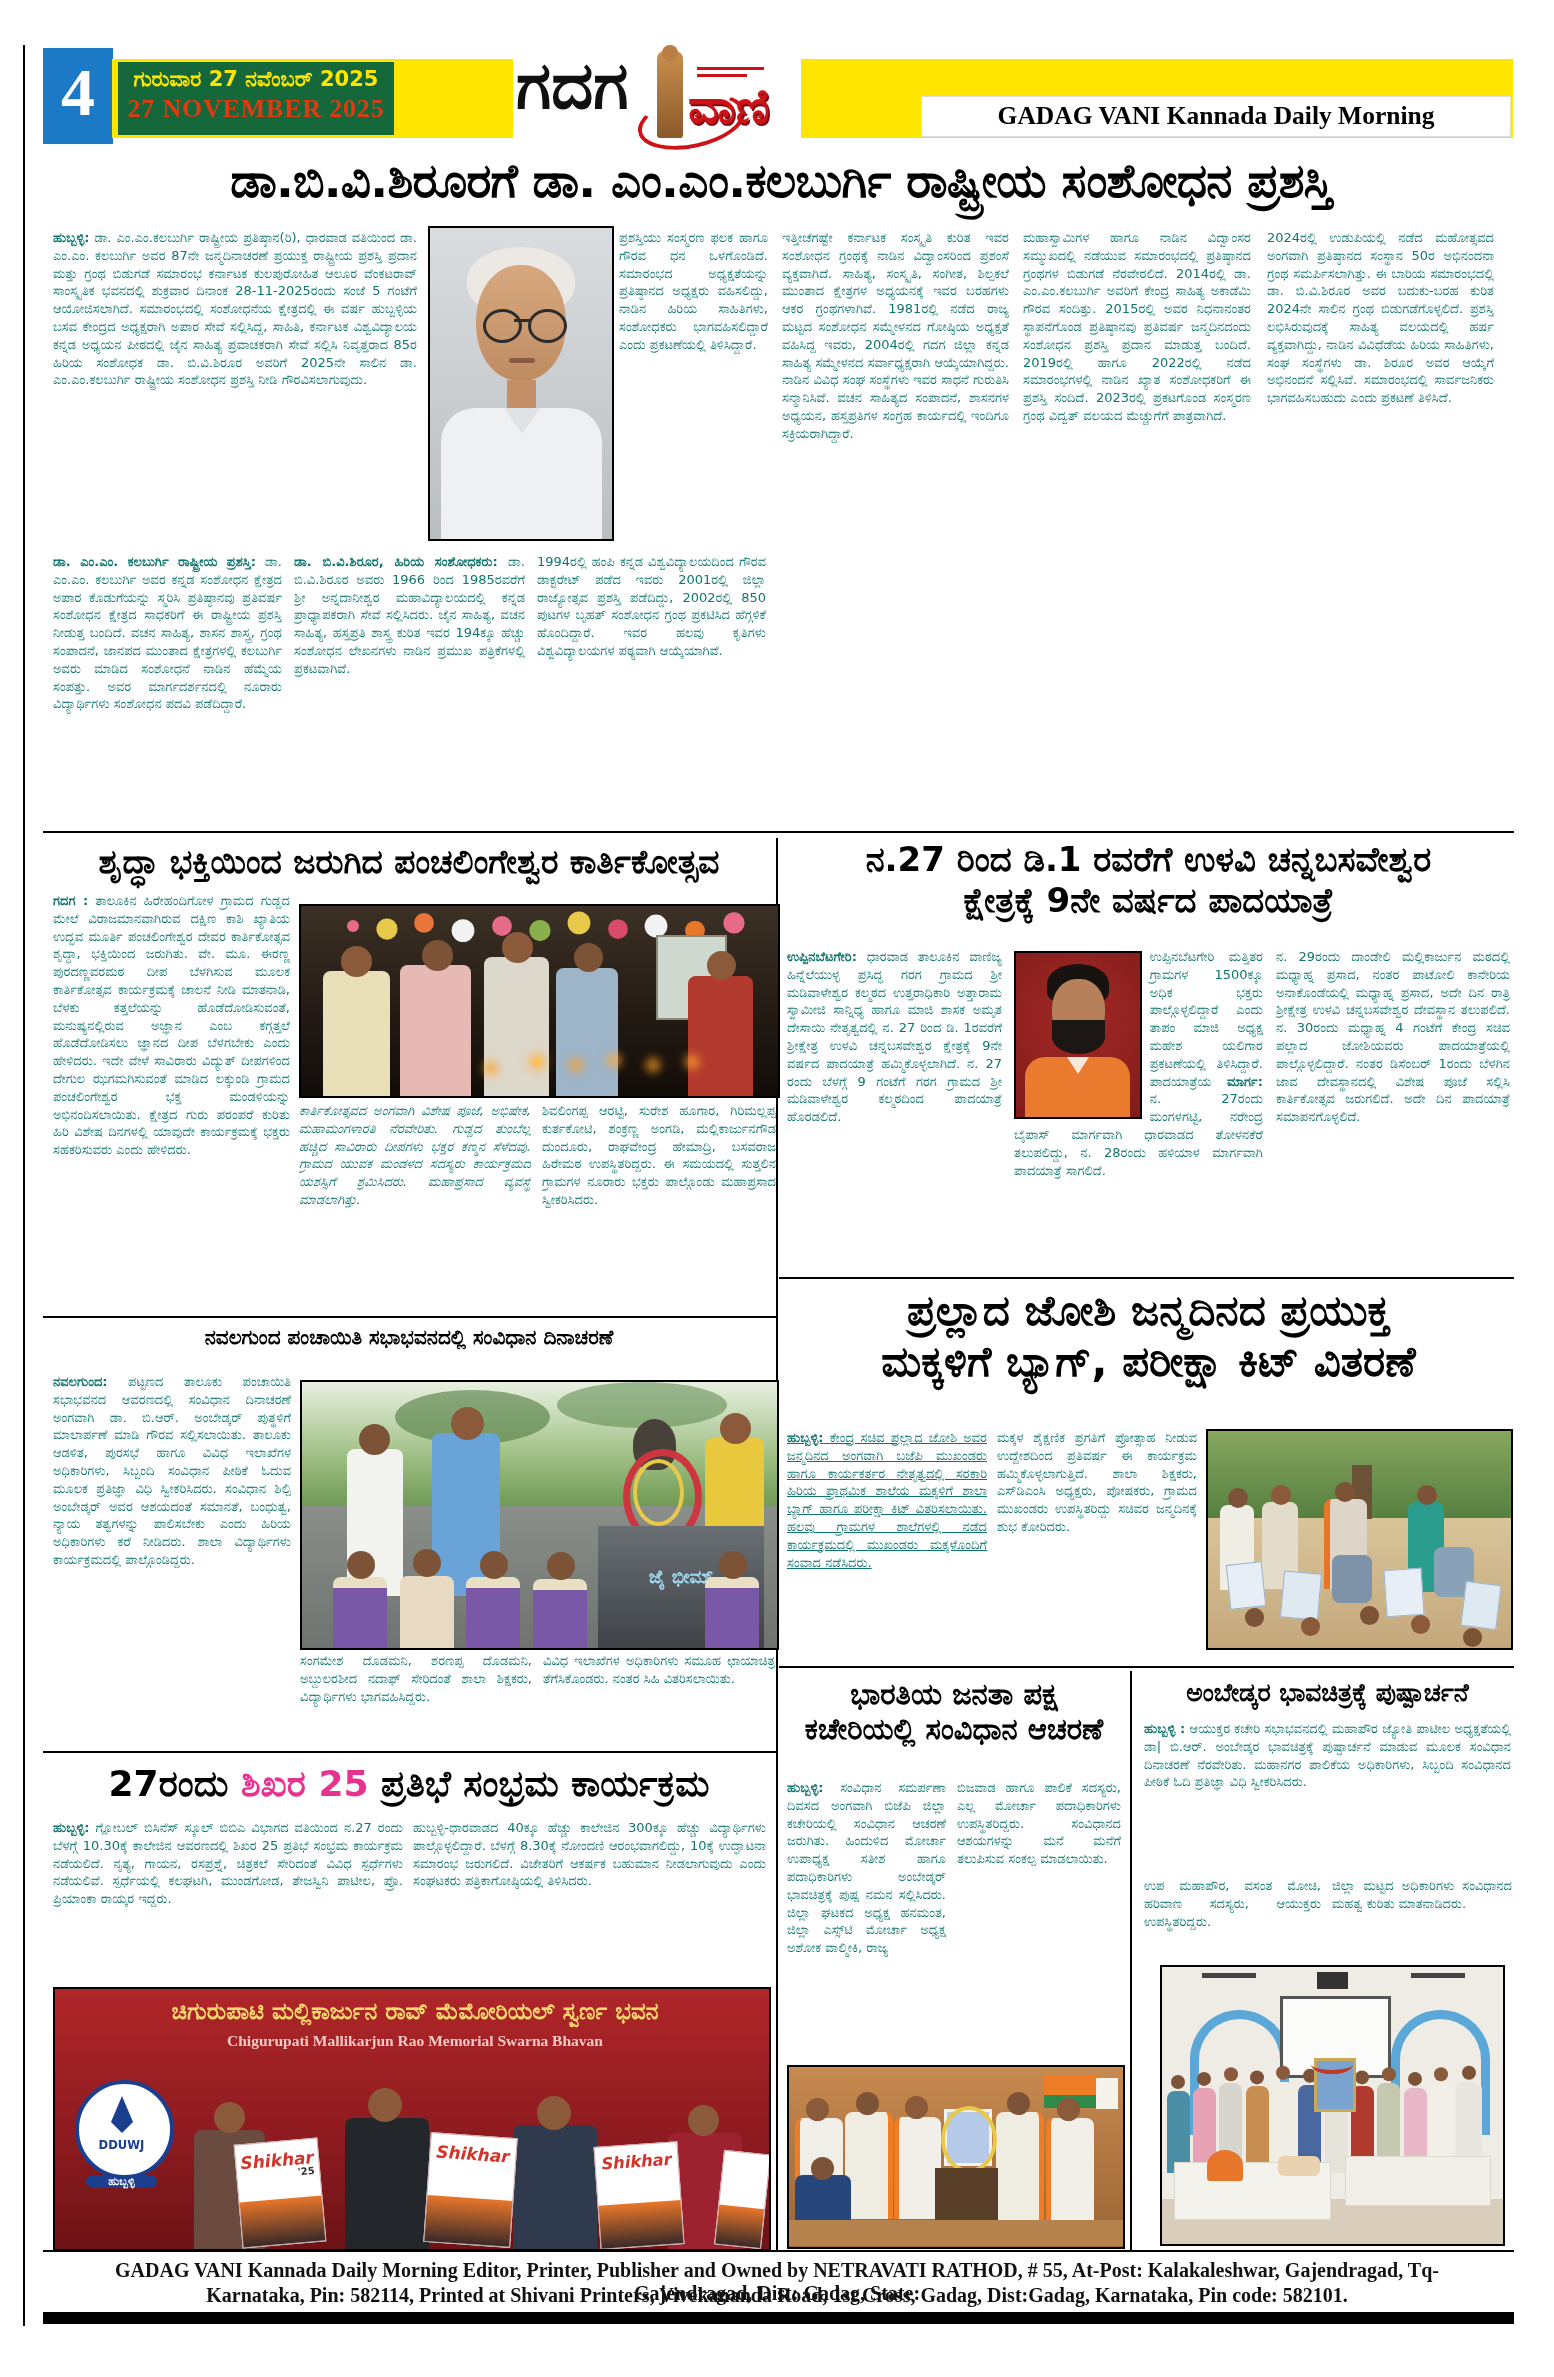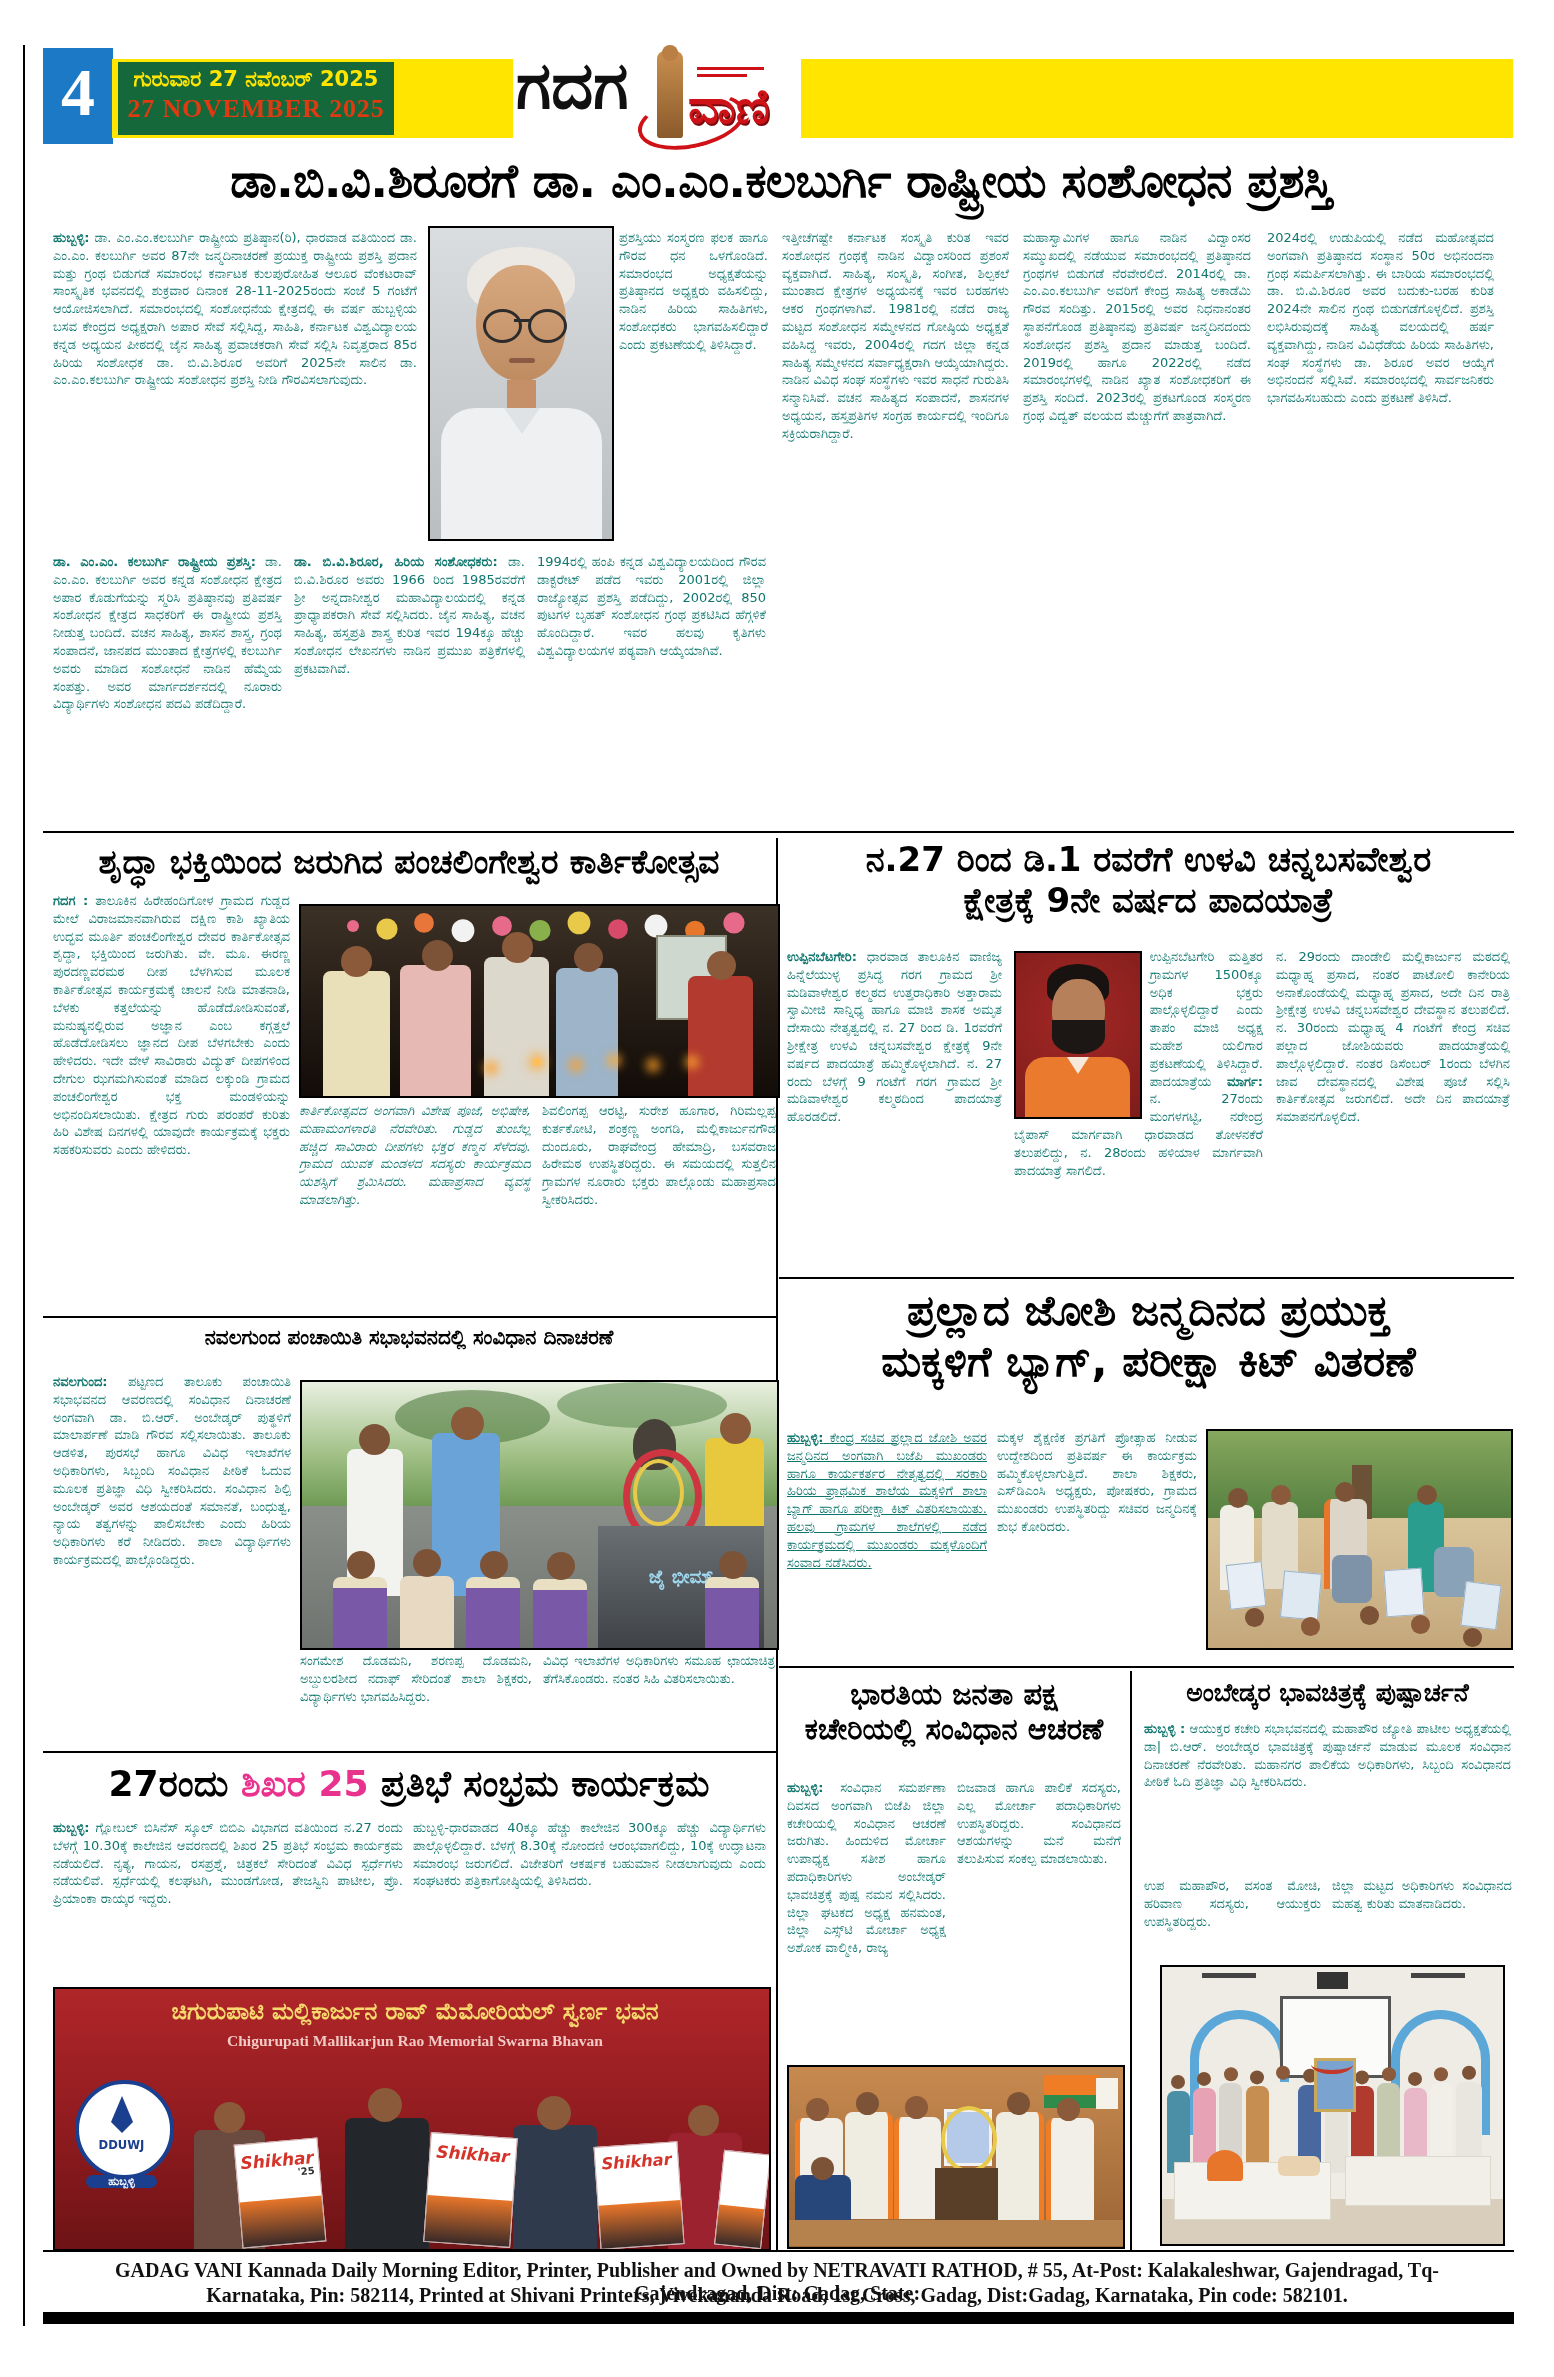--- a/index.html
+++ b/index.html
@@ -37,20 +37,23 @@
     <div style="position:absolute;left:3.1px;top:7.7px;font-size:65px;font-weight:bold;color:#101010;line-height:1;">ಗದಗ</div>
     <div style="position:absolute;left:144px;top:6.2px;width:26px;height:87px;background:linear-gradient(180deg,#c98f4e,#8a5a2b);border-radius:7.7px 7.7px 3.1px 3.1px;"></div>
     <div style="position:absolute;left:149px;top:0px;width:15.5px;height:15.5px;border-radius:50%;background:#b97f45;"></div>
     <div style="position:absolute;left:124px;top:50px;width:101px;height:45px;border:4.6px solid #cf1217;border-radius:50%;border-top-color:transparent;transform:rotate(-12deg);"></div>
     <div style="position:absolute;left:184px;top:22px;width:67px;height:3.1px;background:#cf1217;"></div>
     <div style="position:absolute;left:184px;top:29px;width:50px;height:3.1px;background:#cf1217;"></div>
     <div style="position:absolute;left:175px;top:37px;font-size:48px;font-weight:bold;color:#cf1217;line-height:1;text-shadow:1.5px 1.5px 0 #7a0a0d;">ವಾಣಿ</div>
   </div>
 
   <div class="abs" style="left:801px;top:59px;width:712px;height:79px;background:#ffe500;"></div>
+  <div class="abs" style="left:921px;top:96px;width:588px;height:39px;background:#fff;border:0.8px solid #ddd;">
+    <div class="serif" style="margin-top:3.9px;text-align:center;font-size:25.5px;font-weight:bold;color:#000;">GADAG VANI Kannada Daily Morning</div>
+  </div>
 
   <div class="hkn" style="left:54px;top:152px;width:1454px;height:76px;font-size:47px;letter-spacing:-0.8px;">ಡಾ.ಬಿ.ವಿ.ಶಿರೂರಗೆ ಡಾ. ಎಂ.ಎಂ.ಕಲಬುರ್ಗಿ ರಾಷ್ಟ್ರೀಯ ಸಂಶೋಧನ ಪ್ರಶಸ್ತಿ</div>
 
   <div class="ph" style="left:428px;top:226px;width:182px;height:311px;">
     <div class="abs" style="left:0;top:0;width:100%;height:100%;background:linear-gradient(180deg,#dadddf,#c7cbcd 60%,#b9bec1);"></div>
     <div class="abs" style="left:37px;top:18.6px;width:108px;height:67px;background:#ece9e4;border-radius:50% 50% 42% 42%;"></div>
     <div class="abs" style="left:46px;top:37px;width:90px;height:116px;background:linear-gradient(180deg,#d7a87f,#bf8c62);border-radius:48%;"></div>
     <div class="abs" style="left:53px;top:81px;width:33px;height:28px;border:3.1px solid #2c2c2c;border-radius:50%;"></div>
     <div class="abs" style="left:98px;top:81px;width:33px;height:28px;border:3.1px solid #2c2c2c;border-radius:50%;"></div>
     <div class="abs" style="left:84px;top:91px;width:15.5px;height:3.1px;background:#2c2c2c;"></div>

